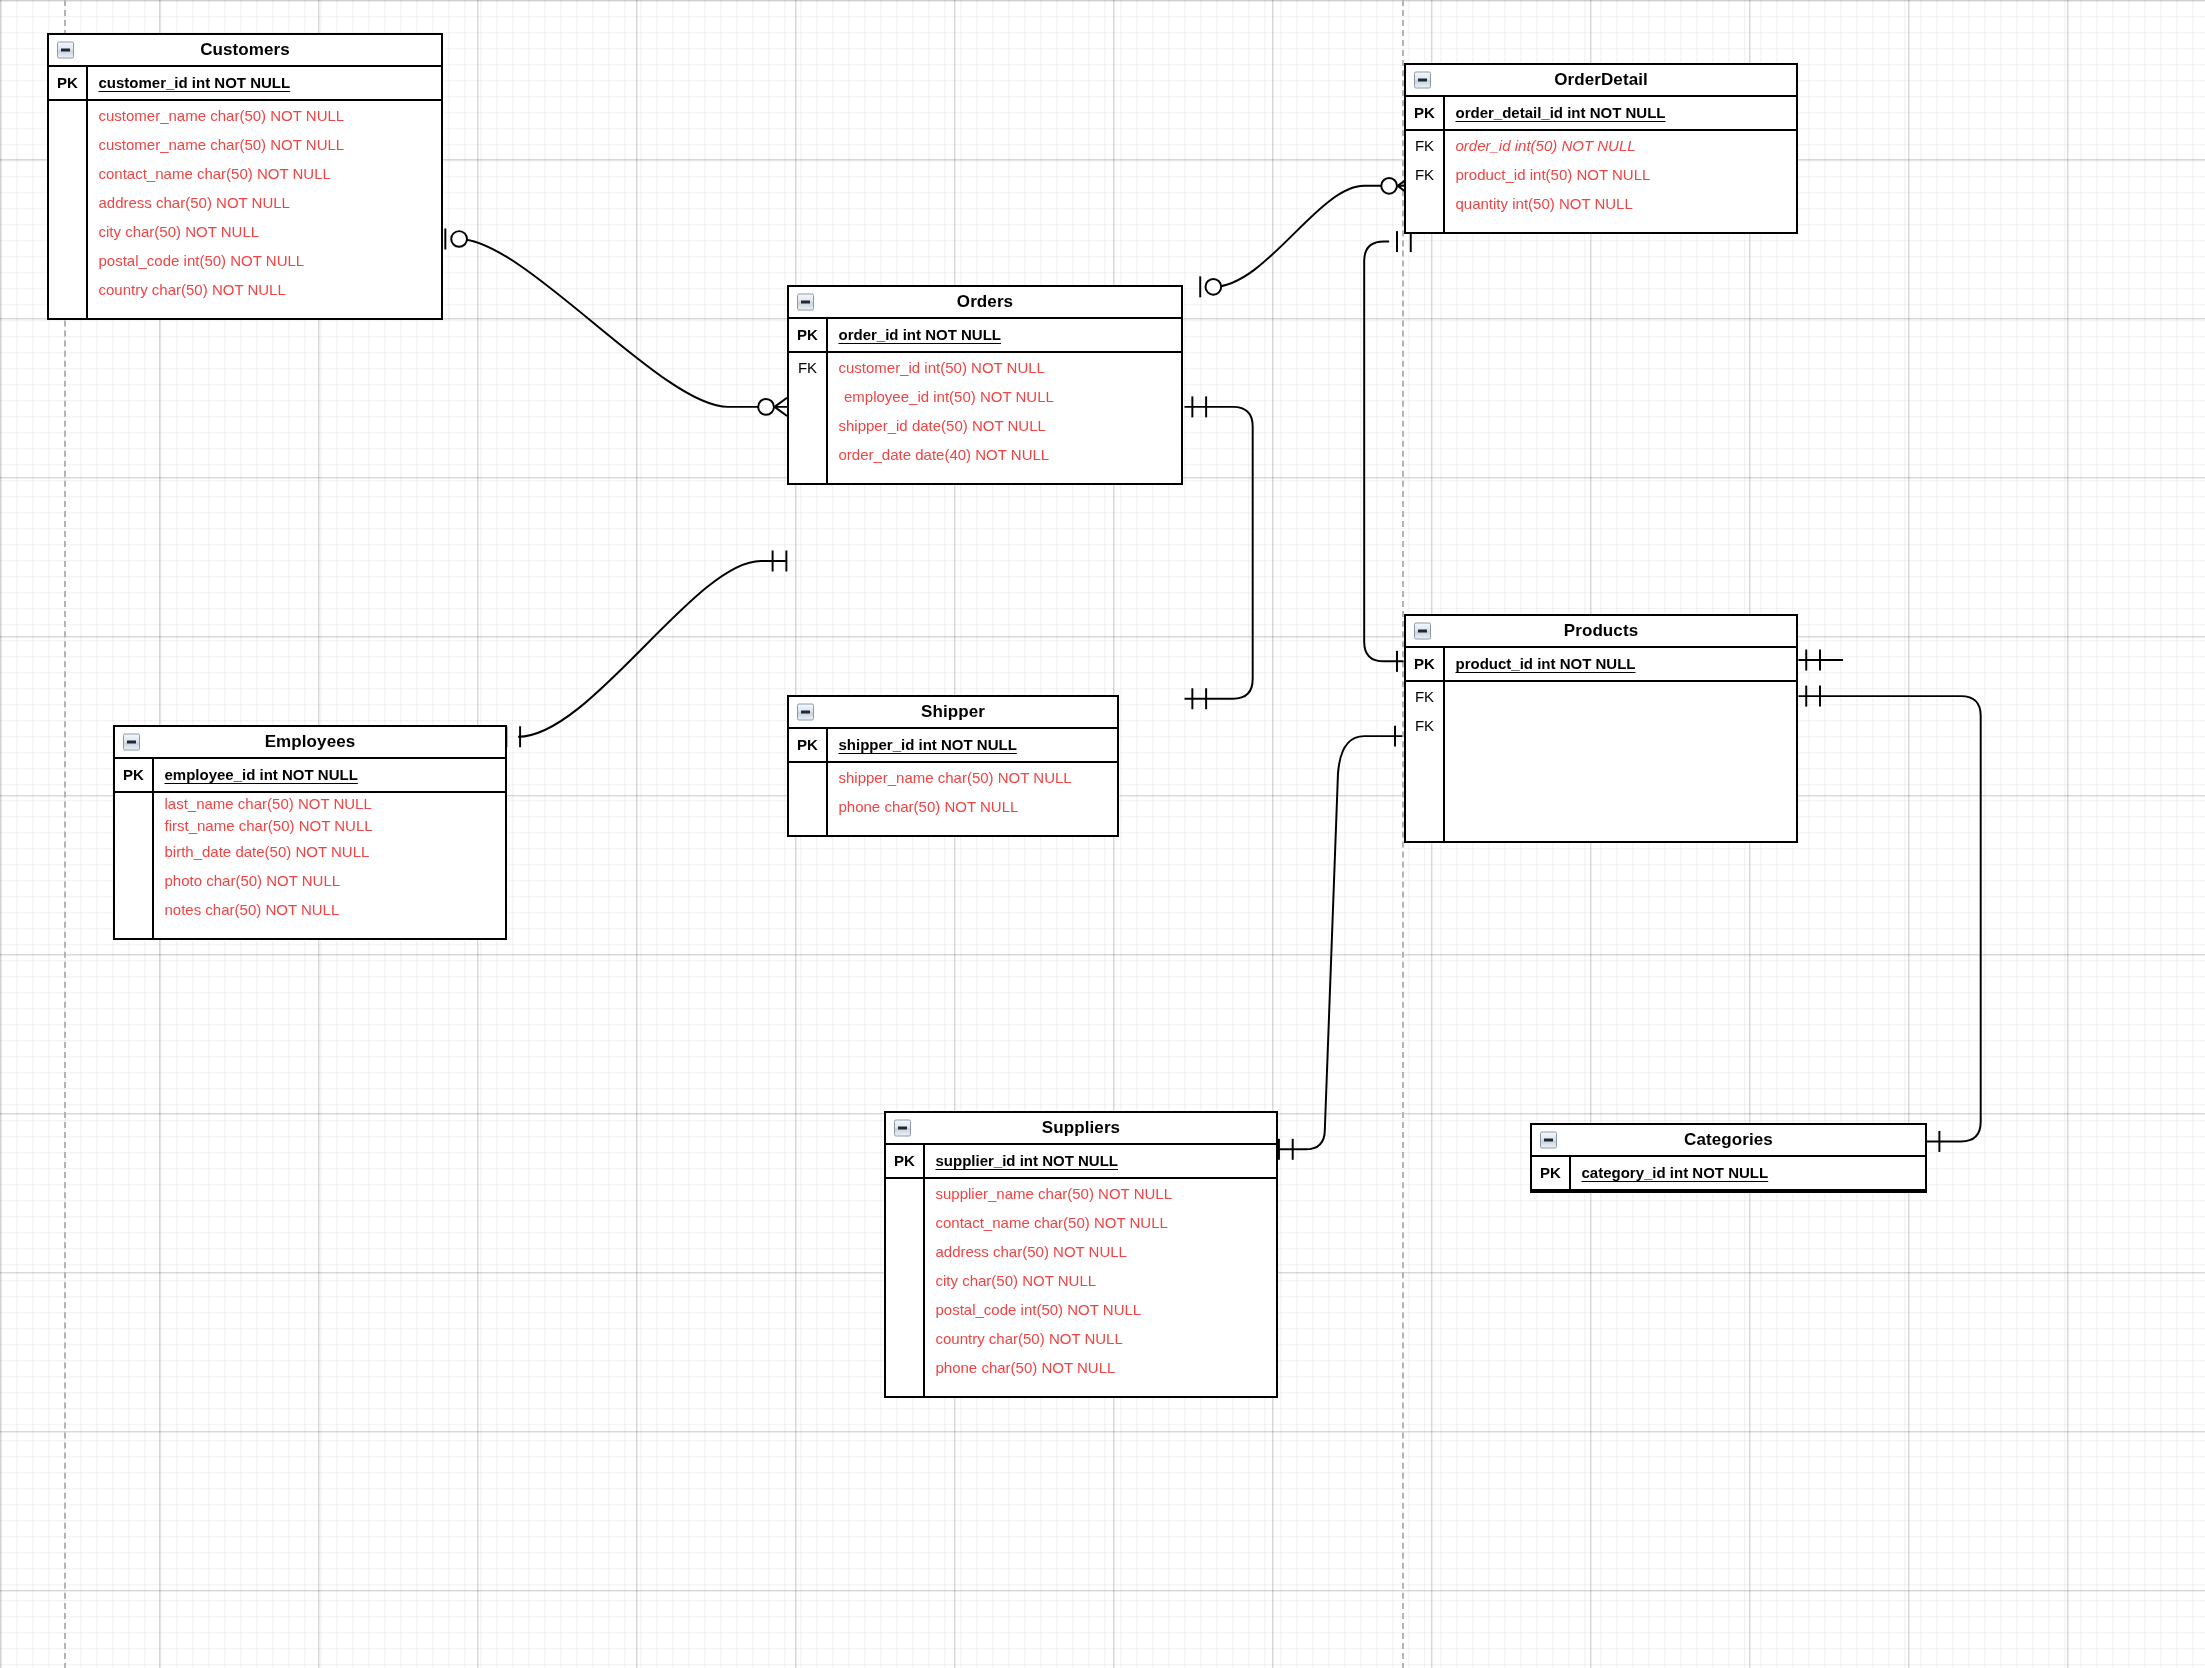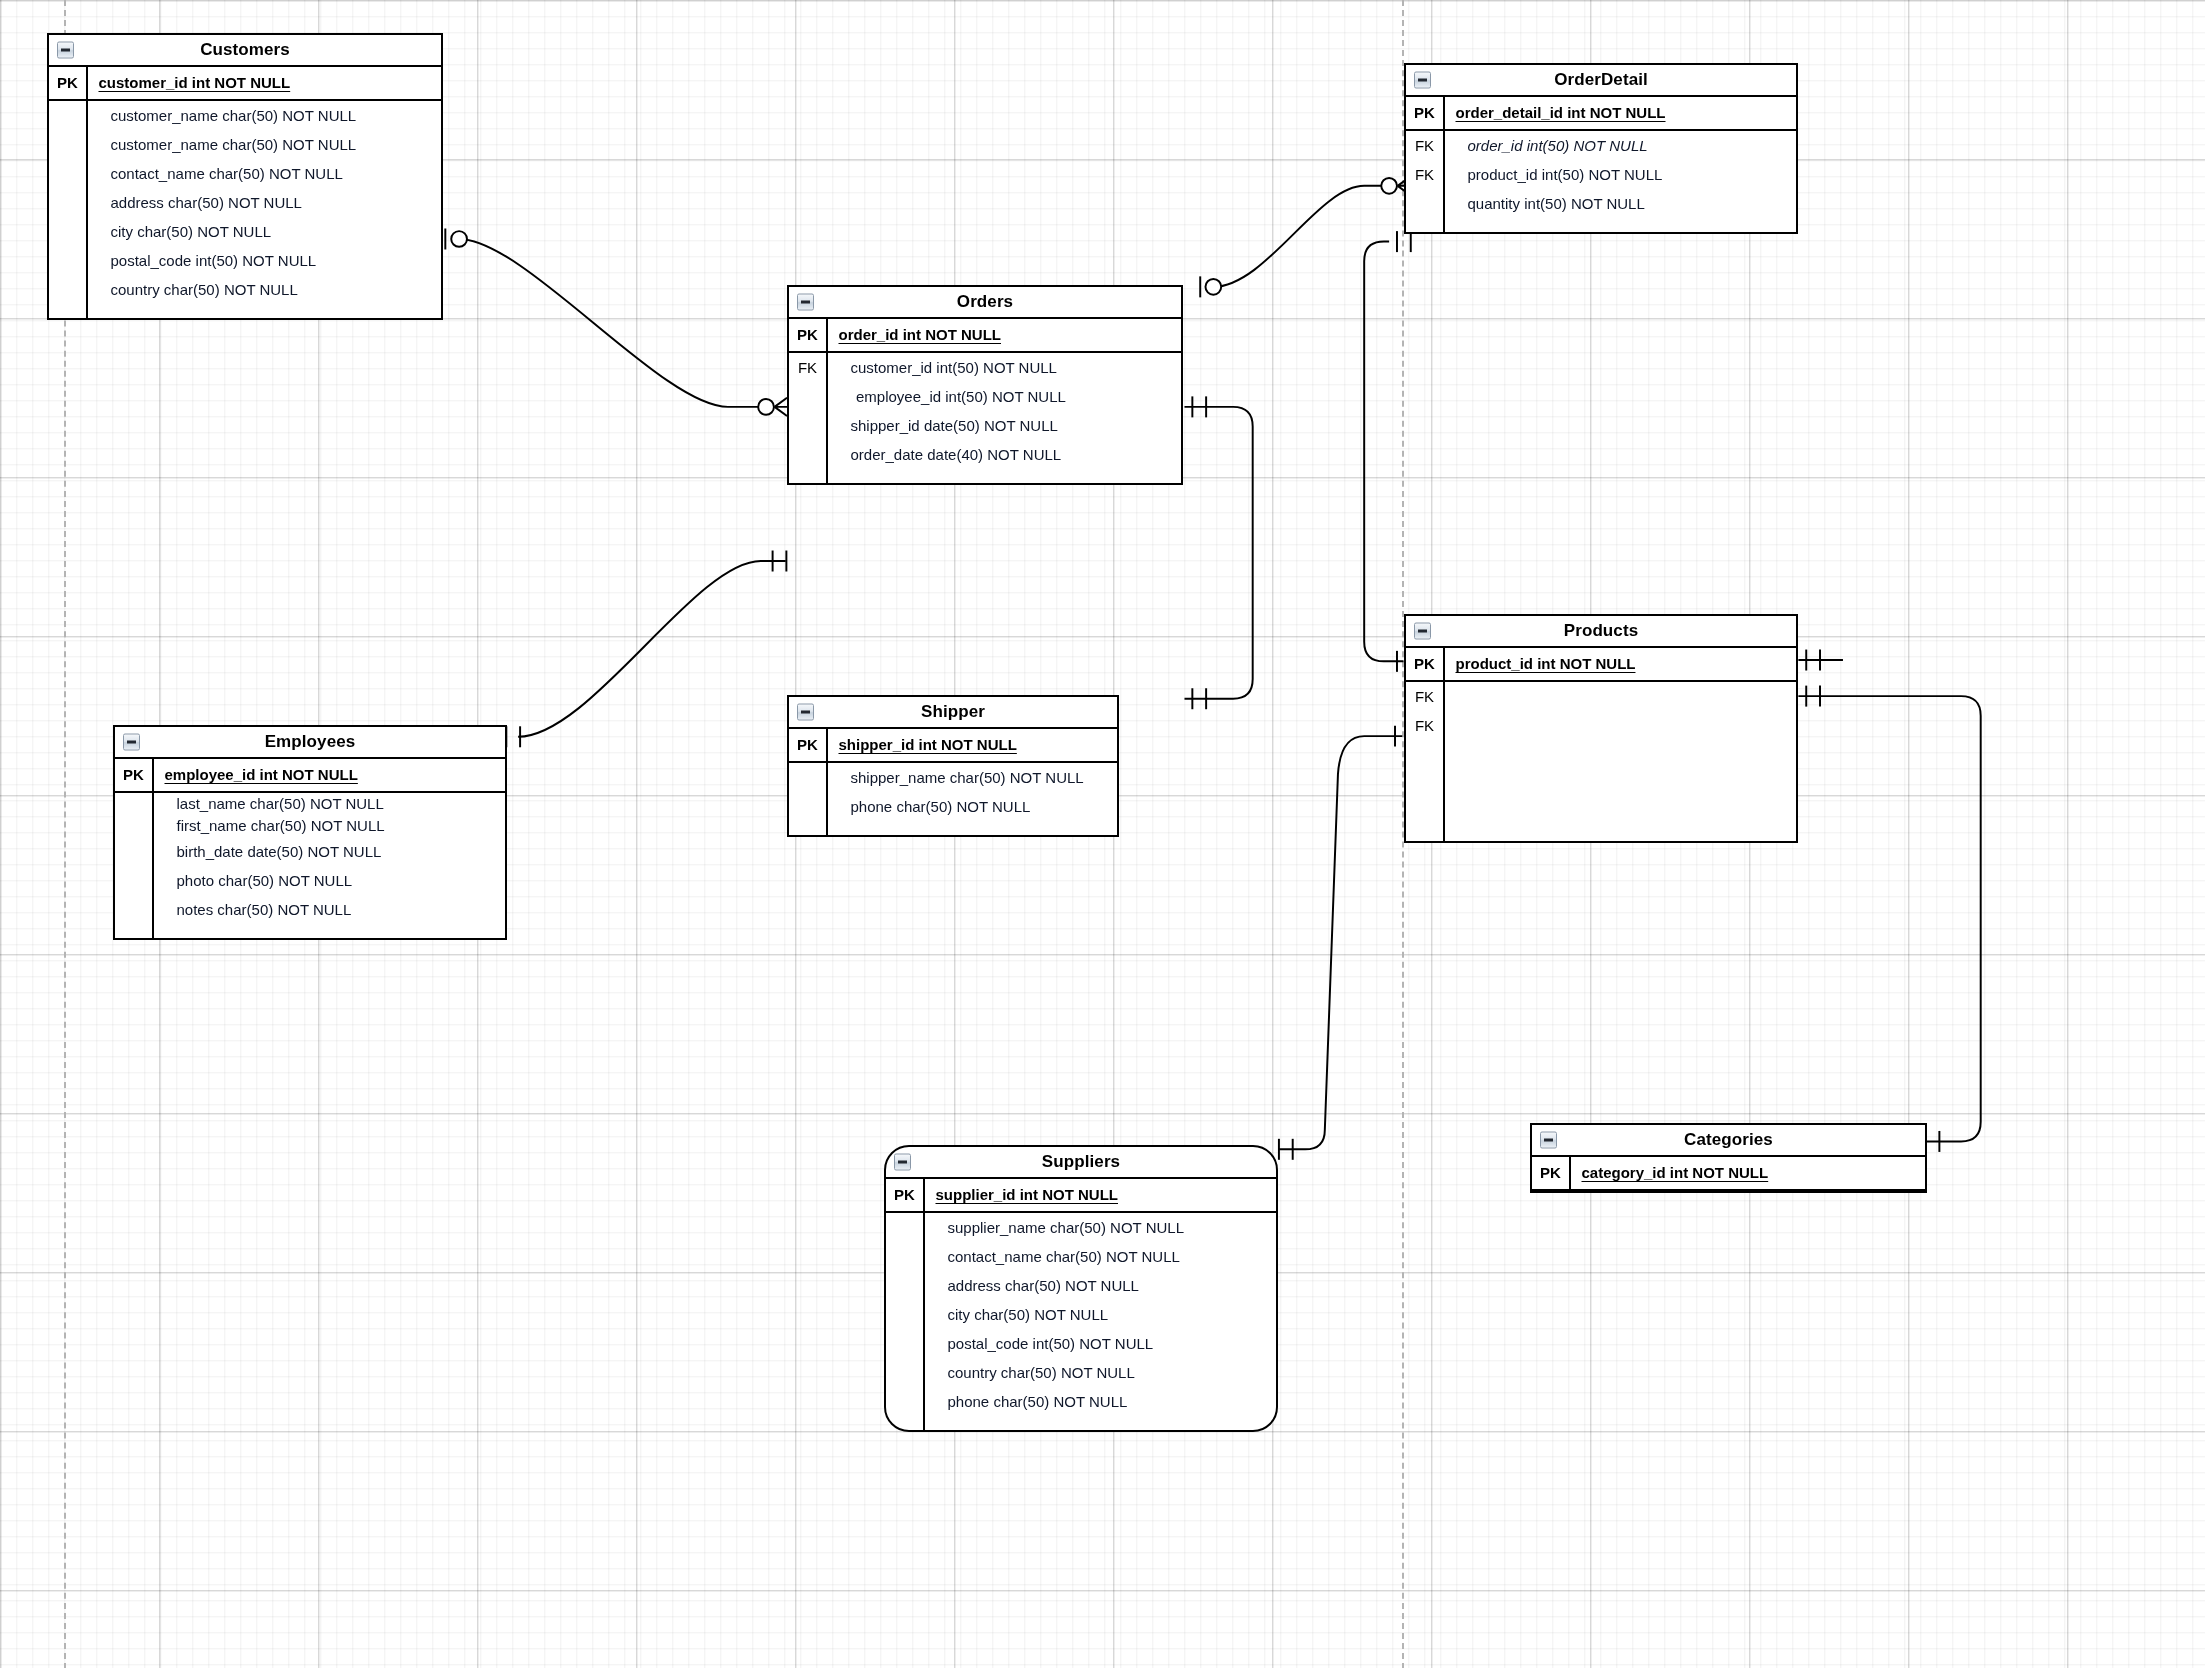--- a/index.html
+++ b/index.html
@@ -135,23 +135,22 @@
     color: #000;
   }
   .attr-names {
     flex: 1 1 auto;
   }
   .attr-names div {
     display: flex;
     align-items: center;
     padding-left: 10.5px;
     font-size: 15px;
-    color: #0f172a;
+    color: #ef4444;
     white-space: nowrap;
-    margin-left: 12px;
   }
 
   svg.links {
     position: absolute;
     left: 0;
     top: 0;
     width: 2205px;
     height: 1669px;
     z-index: 2;
     pointer-events: none;
@@ -398,21 +397,21 @@
             <div style="height: 29px;"></div>
             <div style="height: 14.4px;"></div>
           </div>
           <div class="attr-names">
             <div style="height: 29px;">shipper_name char(50) NOT NULL</div>
             <div style="height: 29px;">phone char(50) NOT NULL</div>
             <div style="height: 14.4px;"></div>
           </div>
         </div>
       </div>
-      <div class="entity" style="left: 884px; top: 1145px; width: 394px; border-radius: 25px;">
+      <div class="entity" style="left: 884px; top: 1111px; width: 394px;">
         <div class="ent-header">
           <span class="collapse-icon">
             <i></i>
           </span>
           <span class="ent-title">Suppliers</span>
         </div>
         <div class="ent-row pkrow">
           <div class="rowkey" style="width: 39px;">PK</div>
           <div class="rowtext">supplier_id int NOT NULL</div>
         </div>

